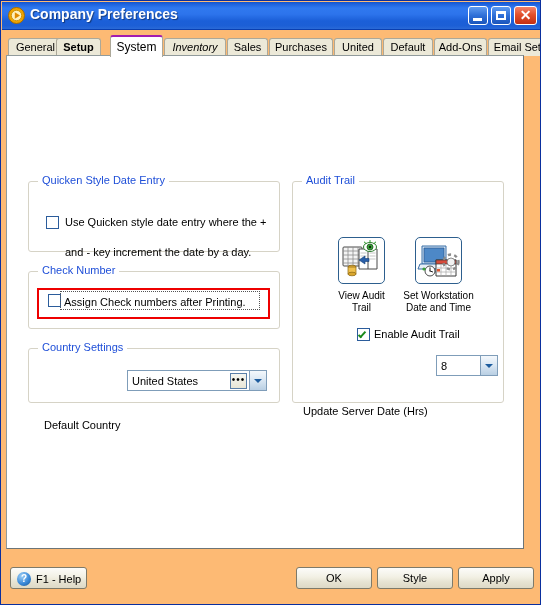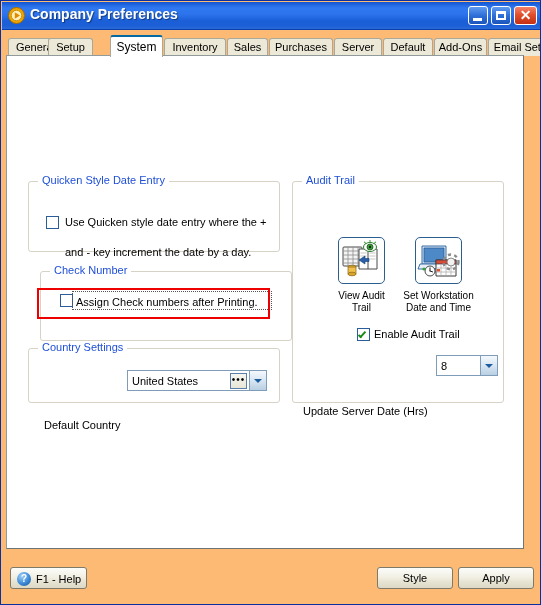--- a/index.html
+++ b/index.html
@@ -115,21 +115,21 @@
     text-align: center;
     cursor: pointer;
     white-space: nowrap;
   }
   .tab.selected {
     top: 0px;
     height: 22px;
     line-height: 20px;
     background: #ffffff;
     border: 1px solid #aca899;
-    border-top: 2px solid #0369a1;
+    border-top: 2px solid #a21caf;
     border-bottom: none;
     z-index: 4;
     font-size: 12px;
   }
 
   
   #tabpage {
     position: absolute;
     left: 5px; top: 54px;
     width: 518px; height: 494px;
@@ -323,41 +323,41 @@
     <div class="wbtn" id="btn-max">
       <span class="glyph-max"></span>
     </div>
     <div class="wbtn" id="btn-close">
       <span class="glyph-close">✕</span>
     </div>
   </div>
 
   <div id="tabstrip">
       <div class="tab" style="left: 2px; width: 55px;">General</div>
-      <div class="tab" style="left: 42px; width: 45px;">Setup</div>
+      <div class="tab" style="left: 50px; width: 45px; font-weight: bold;">Setup</div>
       <div class="tab selected" style="left: 104px; width: 53px;">System</div>
-      <div class="tab" style="left: 158px; width: 62px;">Inventory</div>
+      <div class="tab" style="left: 158px; width: 62px; font-style: italic;">Inventory</div>
       <div class="tab" style="left: 221px; width: 41px;">Sales</div>
       <div class="tab" style="left: 263px; width: 64px;">Purchases</div>
-      <div class="tab" style="left: 328px; width: 48px;">Server</div>
+      <div class="tab" style="left: 328px; width: 48px;">United</div>
       <div class="tab" style="left: 377px; width: 50px;">Default</div>
       <div class="tab" style="left: 428px; width: 53px;">Add-Ons</div>
       <div class="tab" style="left: 482px; width: 71px;">Email Setup</div>
     </div>
 
   <div id="tabpage">
 
     <div class="groupbox" style="left:21px; top:125px; width:252px; height:71px;">
       <span class="gblegend">Quicken Style Date Entry</span>
       <span class="cbox" id="cb-quicken" style="left:17px; top:34px;"></span>
       <span class="cblabel" style="left:36px; top:34px;">Use Quicken style date entry where the +</span>
       <span class="cblabel" style="left:36px; top:64px;">and - key increment the date by a day.</span>
     </div>
 
-    <div class="groupbox" style="left:33px; top:215px; width:252px; height:70px;">
+    <div class="groupbox" style="left:21px; top:215px; width:252px; height:58px;">
       <span class="gblegend">Check Number</span>
 
       <span class="cbox" id="cb-assign" style="left:19px; top:22px;"></span>
       <span id="focus-box" style="left:31px; top:19px; width:200px; height:19px;"></span>
       <span class="cblabel" style="left:35px; top:24px;">Assign Check numbers after Printing.</span>
     </div>
 
     <div id="red-highlight" style="left: 30px; top: 232px; width: 233px; height: 31px; border-color: rgb(238, 0, 0);"></div>
 
     <div class="groupbox" style="left:21px; top:292px; width:252px; height:55px;">
@@ -452,16 +452,17 @@
       </div>
     </div>
 
   </div>
 
   <div class="btn" id="btn-help" style="left:9px; top:566px; width:77px; height:22px;">
     <span id="help-icon">?</span>
     <span id="help-label">F1 - Help</span>
   </div>
 
+  <div class="btn" style="left:295px; top:566px; width:76px; height:22px; line-height:20px;">OK</div>
   <div class="btn" style="left:376px; top:566px; width:76px; height:22px; line-height:20px;">Style</div>
   <div class="btn" style="left:457px; top:566px; width:76px; height:22px; line-height:20px;">Apply</div>
 
 </div>
 
 </body></html>

